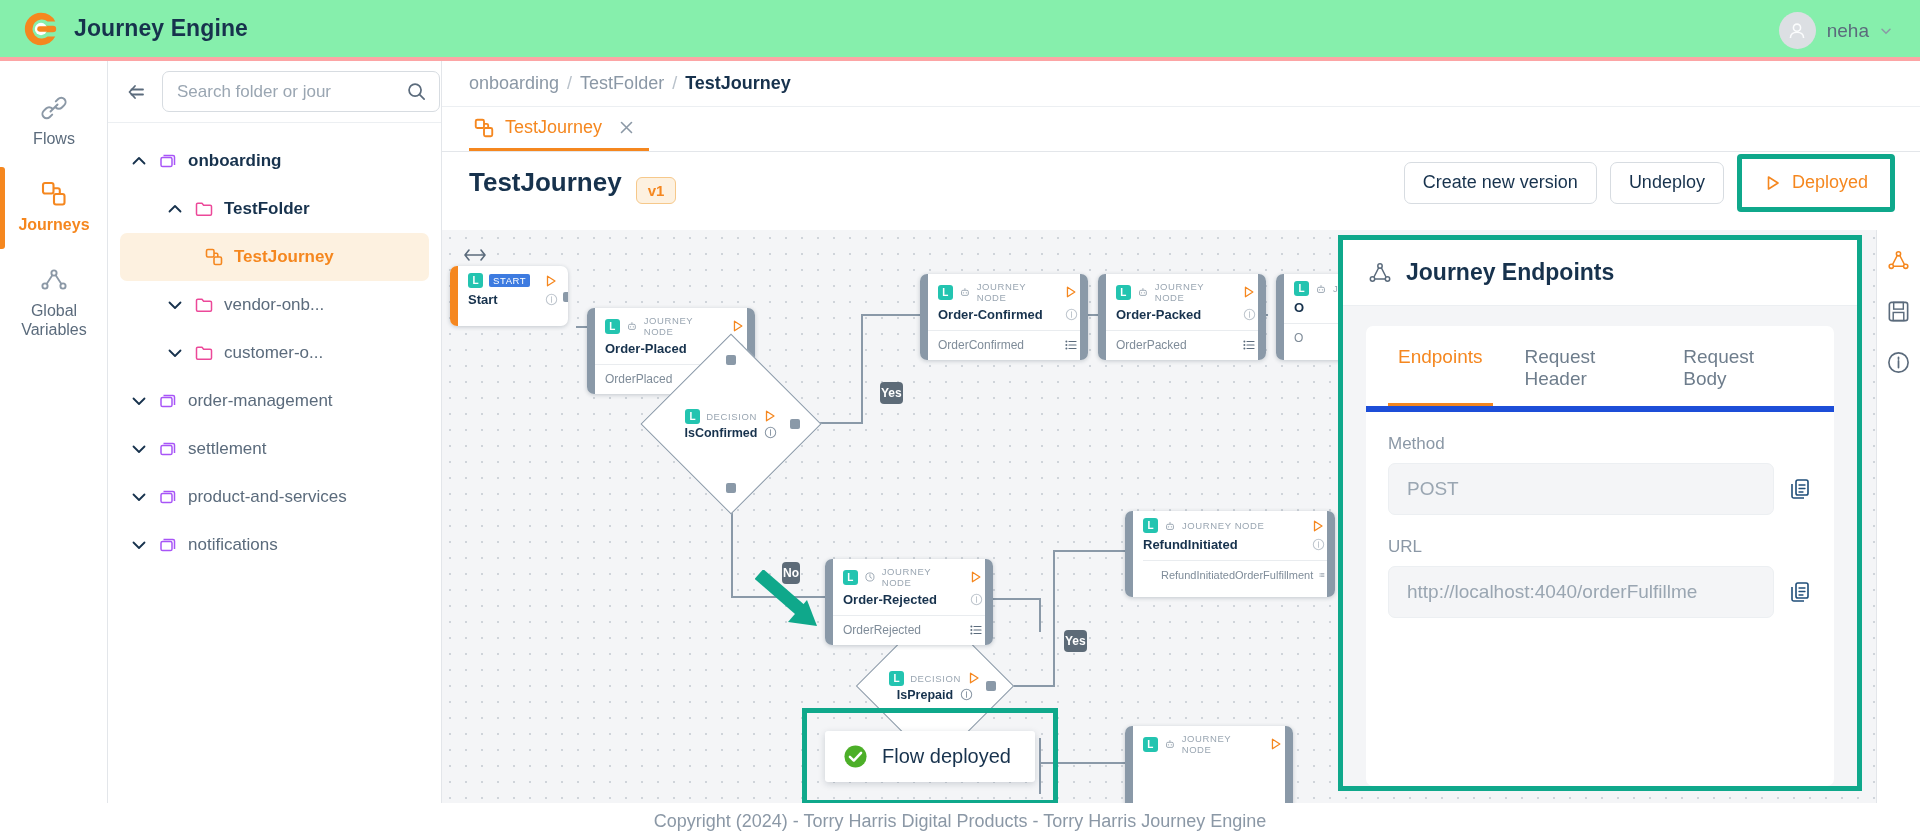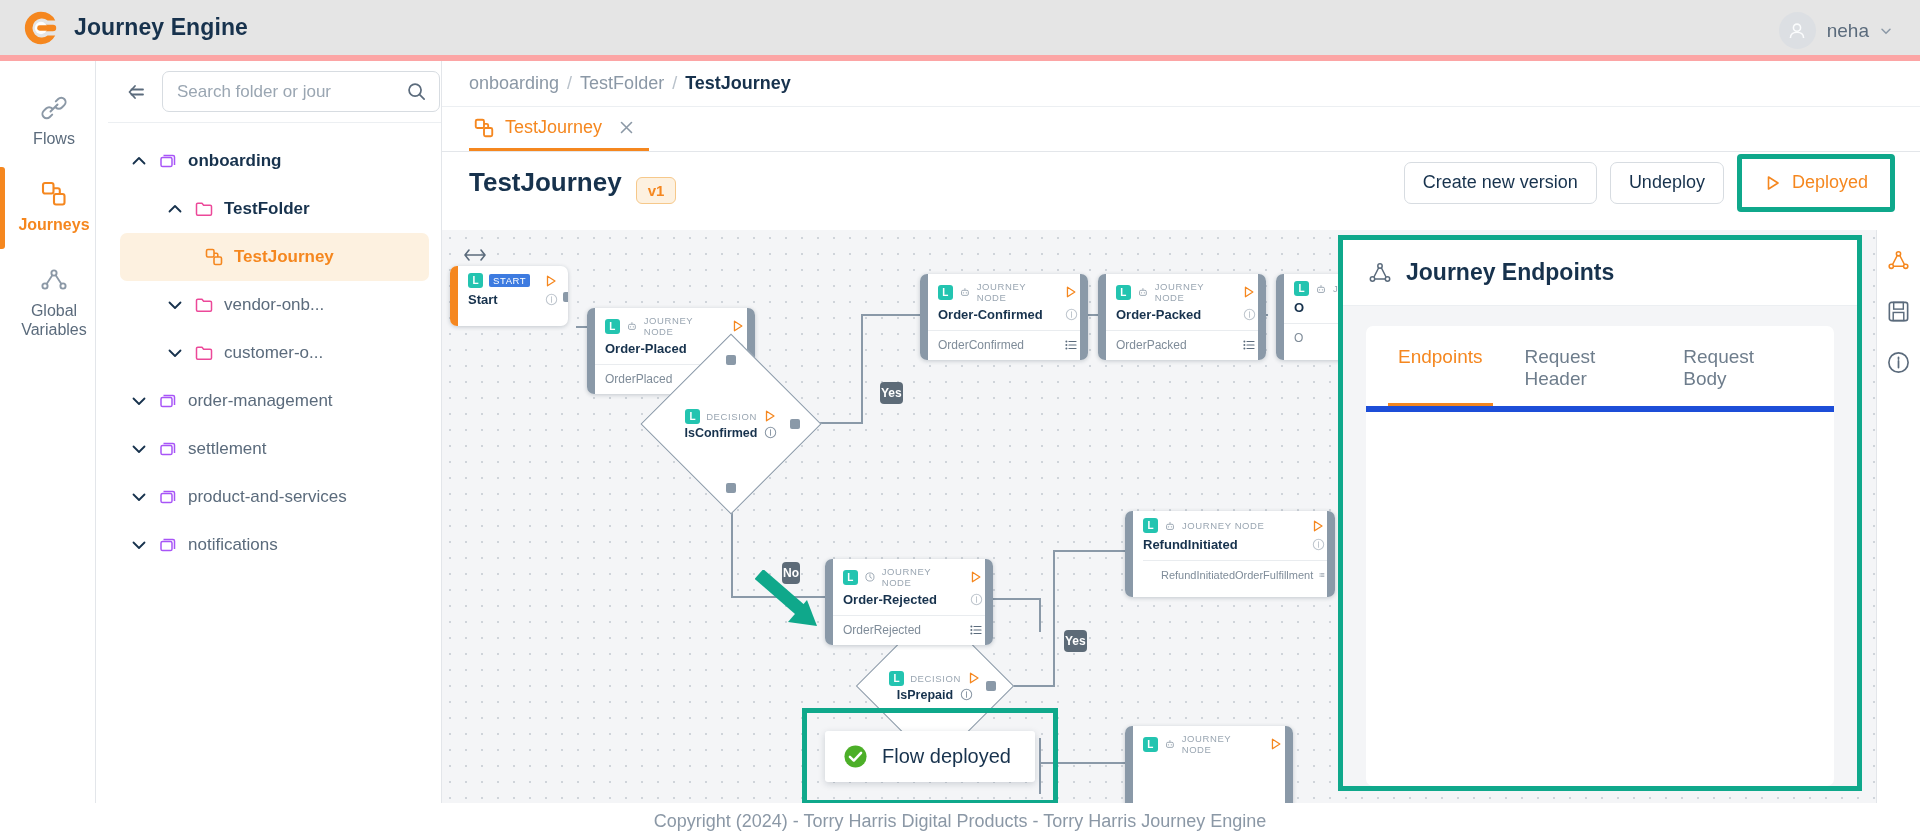--- a/index.html
+++ b/index.html
@@ -6,40 +6,40 @@
   html, body {
     width: 1920px; height: 839px;
     font-family: "Liberation Sans", sans-serif;
     background: #ffffff; overflow: hidden;
   }
   .app { position: relative; width: 1920px; height: 839px; }
 
   
   .topbar {
     position: absolute; left: 0; top: 0; width: 1920px; height: 61px;
-    background: #e5e5e5; border-bottom: 6px solid #fca5a5;
+    background: #86efac; border-bottom: 4px solid #fca5a5;
     display: flex; align-items: center;
   }
   .brand { display: flex; align-items: center; gap: 14px; margin-left: 22px; }
   .brand-logo { width: 38px; height: 38px; }
   .brand-title { font-size: 23px; font-weight: bold; color: #17324d; letter-spacing: .1px; }
   .user-menu {
     position: absolute; right: 28px; top: 12px;
     display: flex; align-items: center; gap: 11px; cursor: pointer;
   }
   .avatar {
     width: 37px; height: 37px; border-radius: 50%; background: #dcdfe3;
     display: flex; align-items: center; justify-content: center;
   }
   .user-name { font-size: 19px; color: #5b6b7c; }
   .caret-down { width: 12px; height: 12px; }
 
   
   .rail {
-    position: absolute; left: 0; top: 61px; width: 96px; height: 742px;
+    position: absolute; left: 0; top: 61px; width: 108px; height: 742px;
     background: #fff; border-right: 1px solid #e3e6ea;
     padding-top: 18px;
   }
   .rail-item {
     position: relative; width: 108px; padding: 14px 4px 16px;
     display: flex; flex-direction: column; align-items: center; gap: 7px;
     cursor: pointer;
   }
   .rail-item .rail-label {
     font-size: 16px; color: #5b6b7c; text-align: center; line-height: 1.18;
@@ -806,20 +806,41 @@
       </div>
 
       <div class="ep-body">
         <div class="ep-card">
           <div class="ep-tabs">
             <span class="ep-tab active">Endpoints</span>
             <span class="ep-tab">Request Header</span>
             <span class="ep-tab">Request Body</span>
           </div>
 
+          <div class="ep-fields">
+            <div class="ep-label">Method</div>
+            <div class="ep-field-row">
+              <div class="ep-input">POST</div>
+              <svg class="copy-ico" viewBox="0 0 24 24">
+                <rect x="8" y="3" width="12" height="15" rx="1.8" fill="none" stroke="#1f4e79" stroke-width="1.6"></rect>
+                <path d="M16 21 H5.8 A1.8 1.8 0 0 1 4 19.2 V7" fill="none" stroke="#1f4e79" stroke-width="1.6"></path>
+                <path d="M11 8 H17 M11 11.5 H17 M11 15 H15" stroke="#1f4e79" stroke-width="1.3" stroke-linecap="round"></path>
+              </svg>
+            </div>
+
+            <div class="ep-label">URL</div>
+            <div class="ep-field-row">
+              <div class="ep-input">http://localhost:4040/orderFulfillme</div>
+              <svg class="copy-ico" viewBox="0 0 24 24">
+                <rect x="8" y="3" width="12" height="15" rx="1.8" fill="none" stroke="#1f4e79" stroke-width="1.6"></rect>
+                <path d="M16 21 H5.8 A1.8 1.8 0 0 1 4 19.2 V7" fill="none" stroke="#1f4e79" stroke-width="1.6"></path>
+                <path d="M11 8 H17 M11 11.5 H17 M11 15 H15" stroke="#1f4e79" stroke-width="1.3" stroke-linecap="round"></path>
+              </svg>
+            </div>
+          </div>
         </div>
       </div>
     </div>
   </div>
 
   <div class="right-rail">
     <svg class="rr-ico" viewBox="0 0 26 26">
       <circle cx="13" cy="6" r="2.2" fill="none" stroke="#f5871f" stroke-width="1.6"></circle>
       <circle cx="5.5" cy="19" r="2.2" fill="none" stroke="#f5871f" stroke-width="1.6"></circle>
       <circle cx="20.5" cy="19" r="2.2" fill="none" stroke="#f5871f" stroke-width="1.6"></circle>

